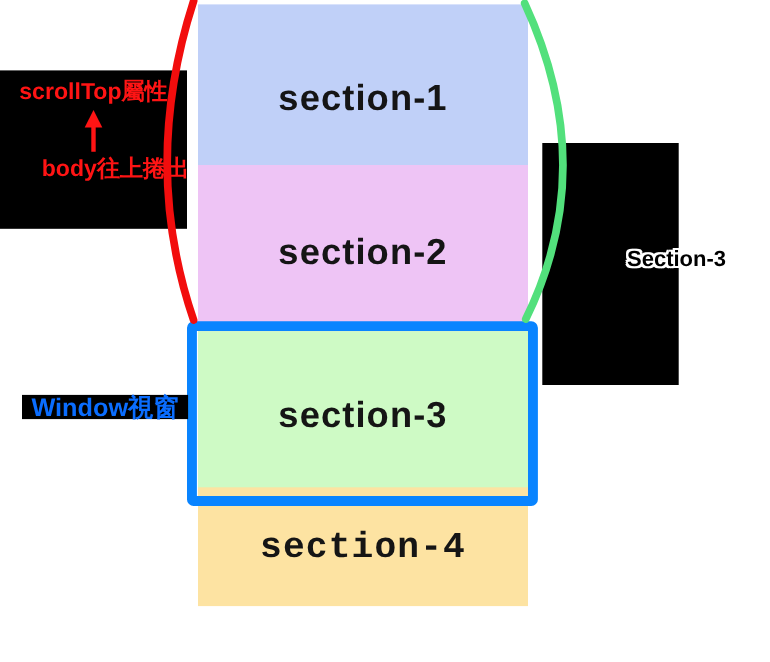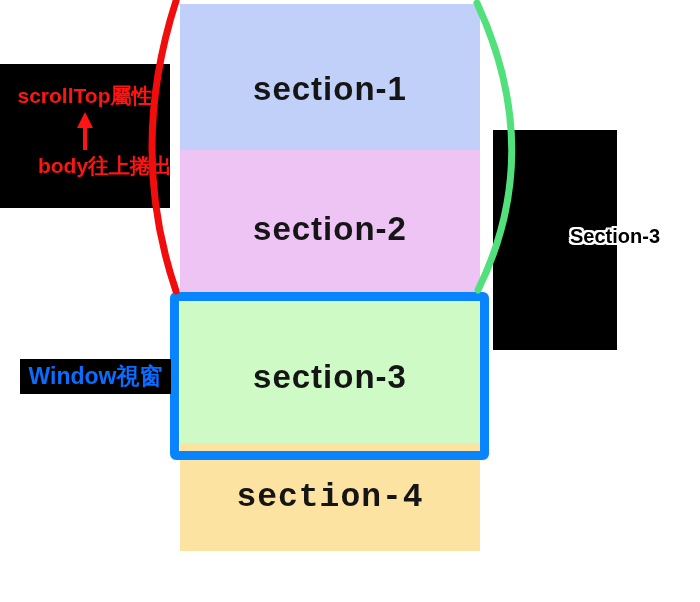--- a/index.html
+++ b/index.html
@@ -19,26 +19,26 @@
 
   #viewport-box{
     position:absolute;left:170px;top:292px;width:319px;height:168px;
     box-sizing:border-box;border:9px solid #0984ff;border-radius:6px;
     background:transparent;
   }
 
   .black-box{position:absolute;background:#000;}
   #scrolltop-box{left:0;top:64px;width:170px;height:144px;
     display:flex;flex-direction:column;align-items:center;
-    padding-top:20px;box-sizing:border-box;}
+    padding-top:8px;box-sizing:border-box;}
   #scrolltop-box .t1{font-size:21px;font-weight:bold;line-height:24px;white-space:nowrap;}
   #scrolltop-box .t2{font-size:21px;font-weight:bold;line-height:23px;white-space:nowrap;margin-left:40px;}
   #scrolltop-arrow{margin:4px 0 2px 0;}
 
-  #window-box{left:20px;top:359px;width:151px;height:35px;
+  #window-box{left:20px;top:359px;width:151px;height:22px;
     display:flex;align-items:center;justify-content:center;}
   #window-box .wt{font-size:23px;font-weight:bold;white-space:nowrap;}
 
   #target-box{left:493px;top:130px;width:124px;height:220px;}
   #target-text{
     position:absolute;left:570px;top:225px;
     font-size:20px;font-weight:bold;white-space:nowrap;
     text-shadow:
       -2px -2px 0 #fff, 2px -2px 0 #fff, -2px 2px 0 #fff, 2px 2px 0 #fff,
       -2px 0 0 #fff, 2px 0 0 #fff, 0 -2px 0 #fff, 0 2px 0 #fff;

